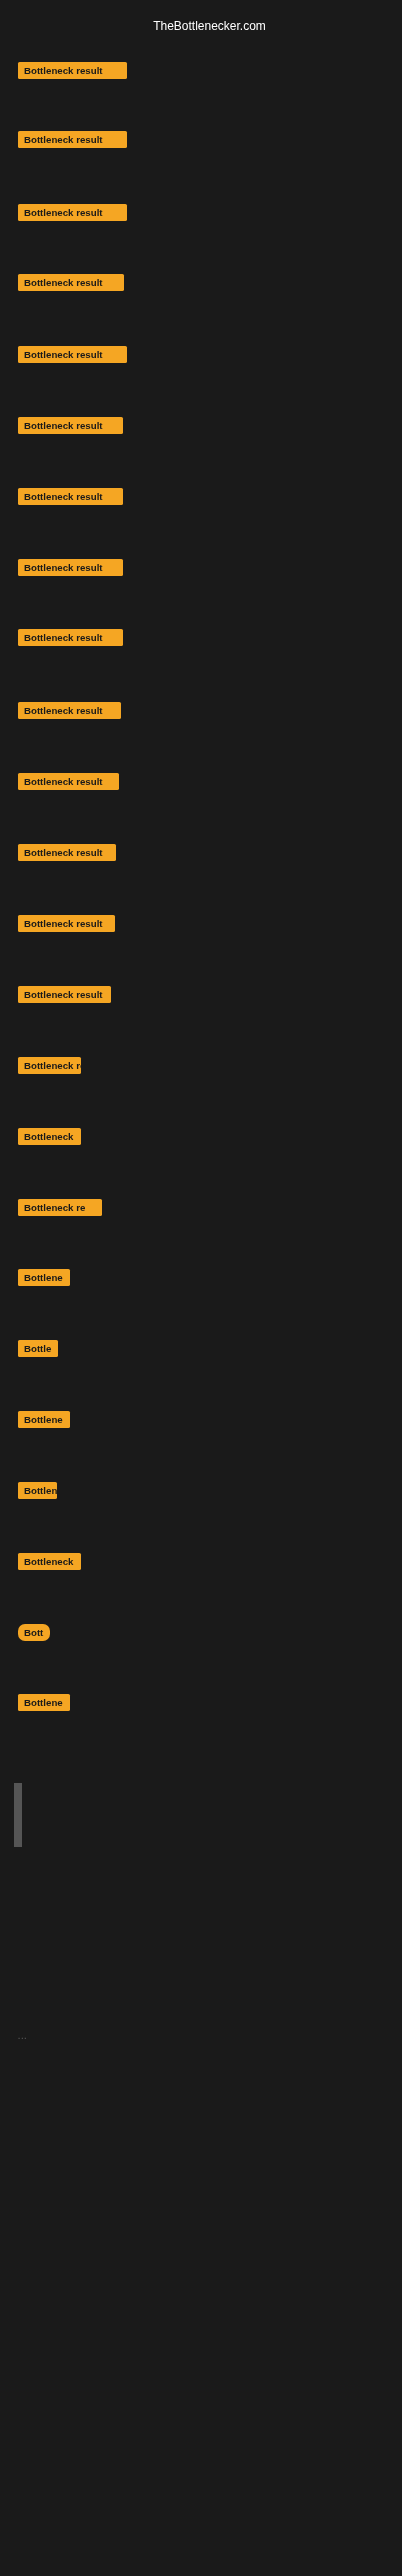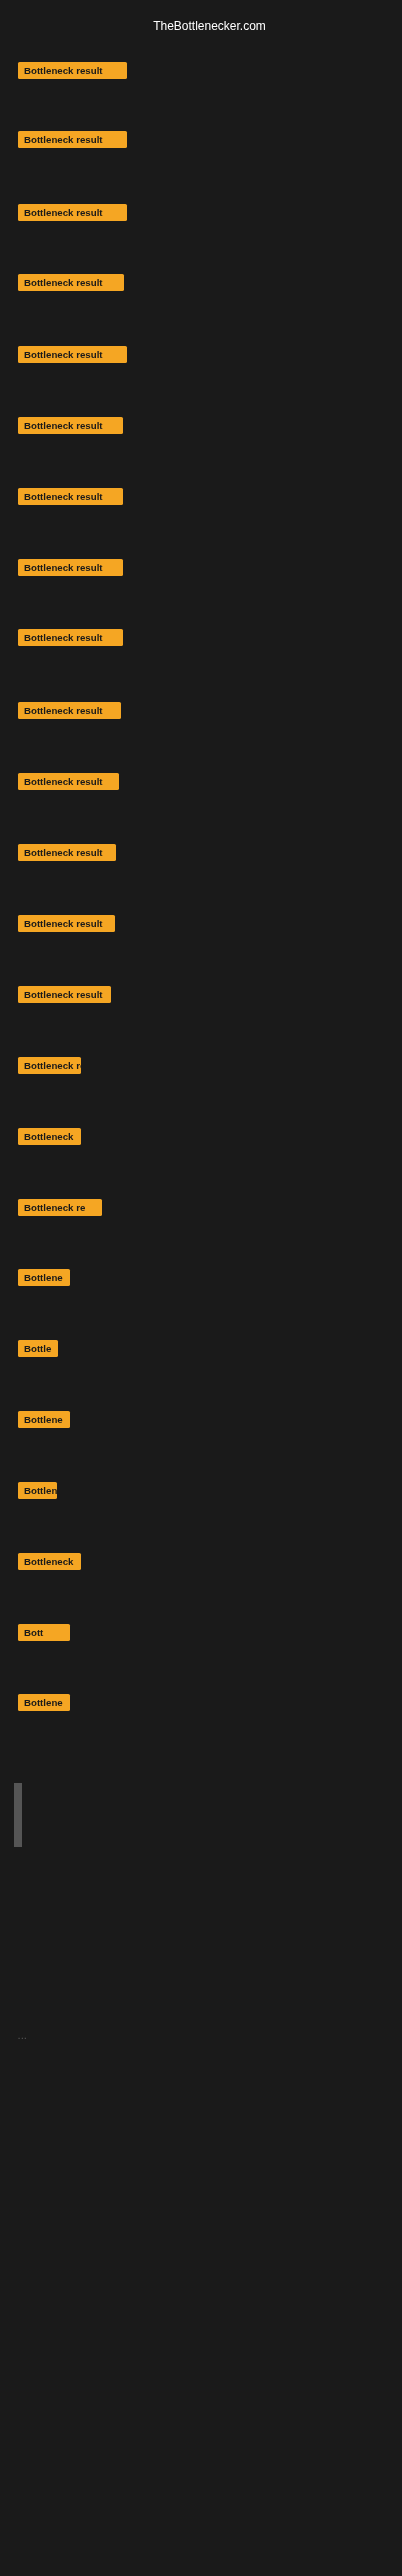--- a/index.html
+++ b/index.html
@@ -124,21 +124,21 @@
 
     <div style="position: absolute; top: 1466px; left: 1.6px;">
       <span class="bottleneck-badge" style="width: 39px; display: inline-block;">Bottlen</span>
     </div>
 
     <div style="position: absolute; top: 1537px; left: 1.6px;">
       <span class="bottleneck-badge" style="width: 63px; display: inline-block;">Bottleneck</span>
     </div>
 
     <div style="position: absolute; top: 1608px; left: 1.6px;">
-      <span class="bottleneck-badge" style="width: 52px; display: inline-block;">Bott</span>
+      <span class="bottleneck-badge" style="width: 32px; display: inline-block; border-radius: 7px;">Bott</span>
     </div>
 
     <div style="position: absolute; top: 1678px; left: 1.6px;">
       <span class="bottleneck-badge" style="width: 52px; display: inline-block;">Bottlene</span>
     </div>
 
     <div style="position: absolute; top: 1771px; left: 1.6px; width: 1.6px; height: 64px; background-color: #555;"></div>
 
     <div style="position: absolute; top: 2013px; left: 1.6px; color: #555; font-size: 11.3px;">...</div>
 

